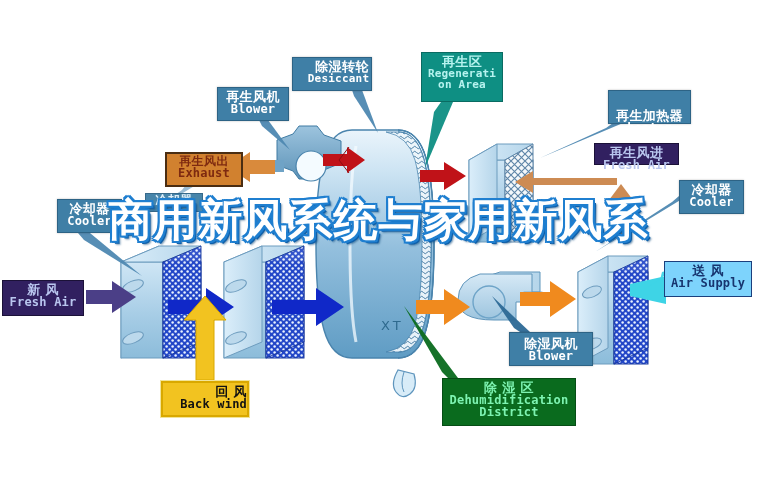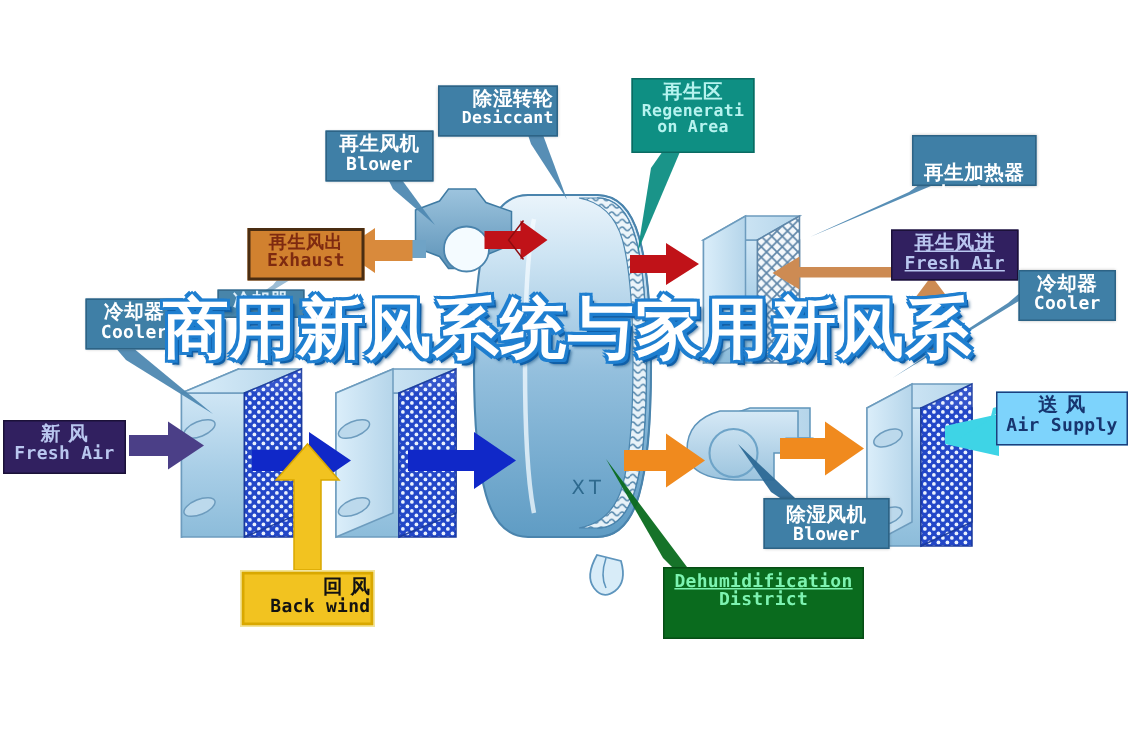--- a/index.html
+++ b/index.html
@@ -327,21 +327,21 @@
     <span class="cn" style="font-size:13px;">再生区</span>
     <span class="en" style="font-size:11px;">Regenerati</span>
     <span class="en" style="font-size:11px;">on Area</span>
   </div>
 
   <div class="lbl blue" style="left:608px;top:90px;width:83px;height:34px;padding-top:18px;">
     <span class="cn" style="font-size:13px;">再生加热器</span>
     <span class="en" style="font-size:12px;">heater</span>
   </div>
 
-  <div class="lbl purple" style="left:594px;top:153px;width:85px;height:34px;padding-top:2px;text-decoration:underline;">
+  <div class="lbl purple" style="left:594px;top:143px;width:85px;height:22px;padding-top:2px;">
     <span class="cn" style="font-size:13px;">再生风进</span>
     <span class="en" style="font-size:12px;">Fresh Air</span>
   </div>
 
   <div class="lbl blue" style="left:679px;top:180px;width:65px;height:34px;padding-top:2px;">
     <span class="cn" style="font-size:13px;">冷却器</span>
     <span class="en" style="font-size:12px;">Cooler</span>
   </div>
 
   <div class="lbl orange" style="left:165px;top:152px;width:78px;height:35px;padding-top:1px;">
@@ -367,21 +367,22 @@
     <span class="cn" style="font-size:13px;">回    风</span>
     <span class="en" style="font-size:12px;">Back wind</span>
   </div>
 
   <div class="lbl blue" style="left:509px;top:332px;width:84px;height:34px;padding-top:4px;">
     <span class="cn" style="font-size:13px;">除湿风机</span>
     <span class="en" style="font-size:12px;">Blower</span>
   </div>
 
   <div class="lbl green" style="left:442px;top:378px;width:134px;height:48px;padding-top:2px;">
-    <span class="en" style="font-size:12px;text-decoration:underline;">Dehumidification</span>
+    <span class="cn" style="font-size:13px;">除  湿  区</span>
+    <span class="en" style="font-size:12px;">Dehumidification</span>
     <span class="en" style="font-size:12px;">District</span>
   </div>
 
   <div class="lbl cyan" style="left:664px;top:261px;width:88px;height:36px;padding-top:2px;">
     <span class="cn" style="font-size:13px;">送    风</span>
     <span class="en" style="font-size:12px;">Air Supply</span>
   </div>
 
   <div id="overlay-title">
     <span class="line">商用新风系统与家用新风系</span>

